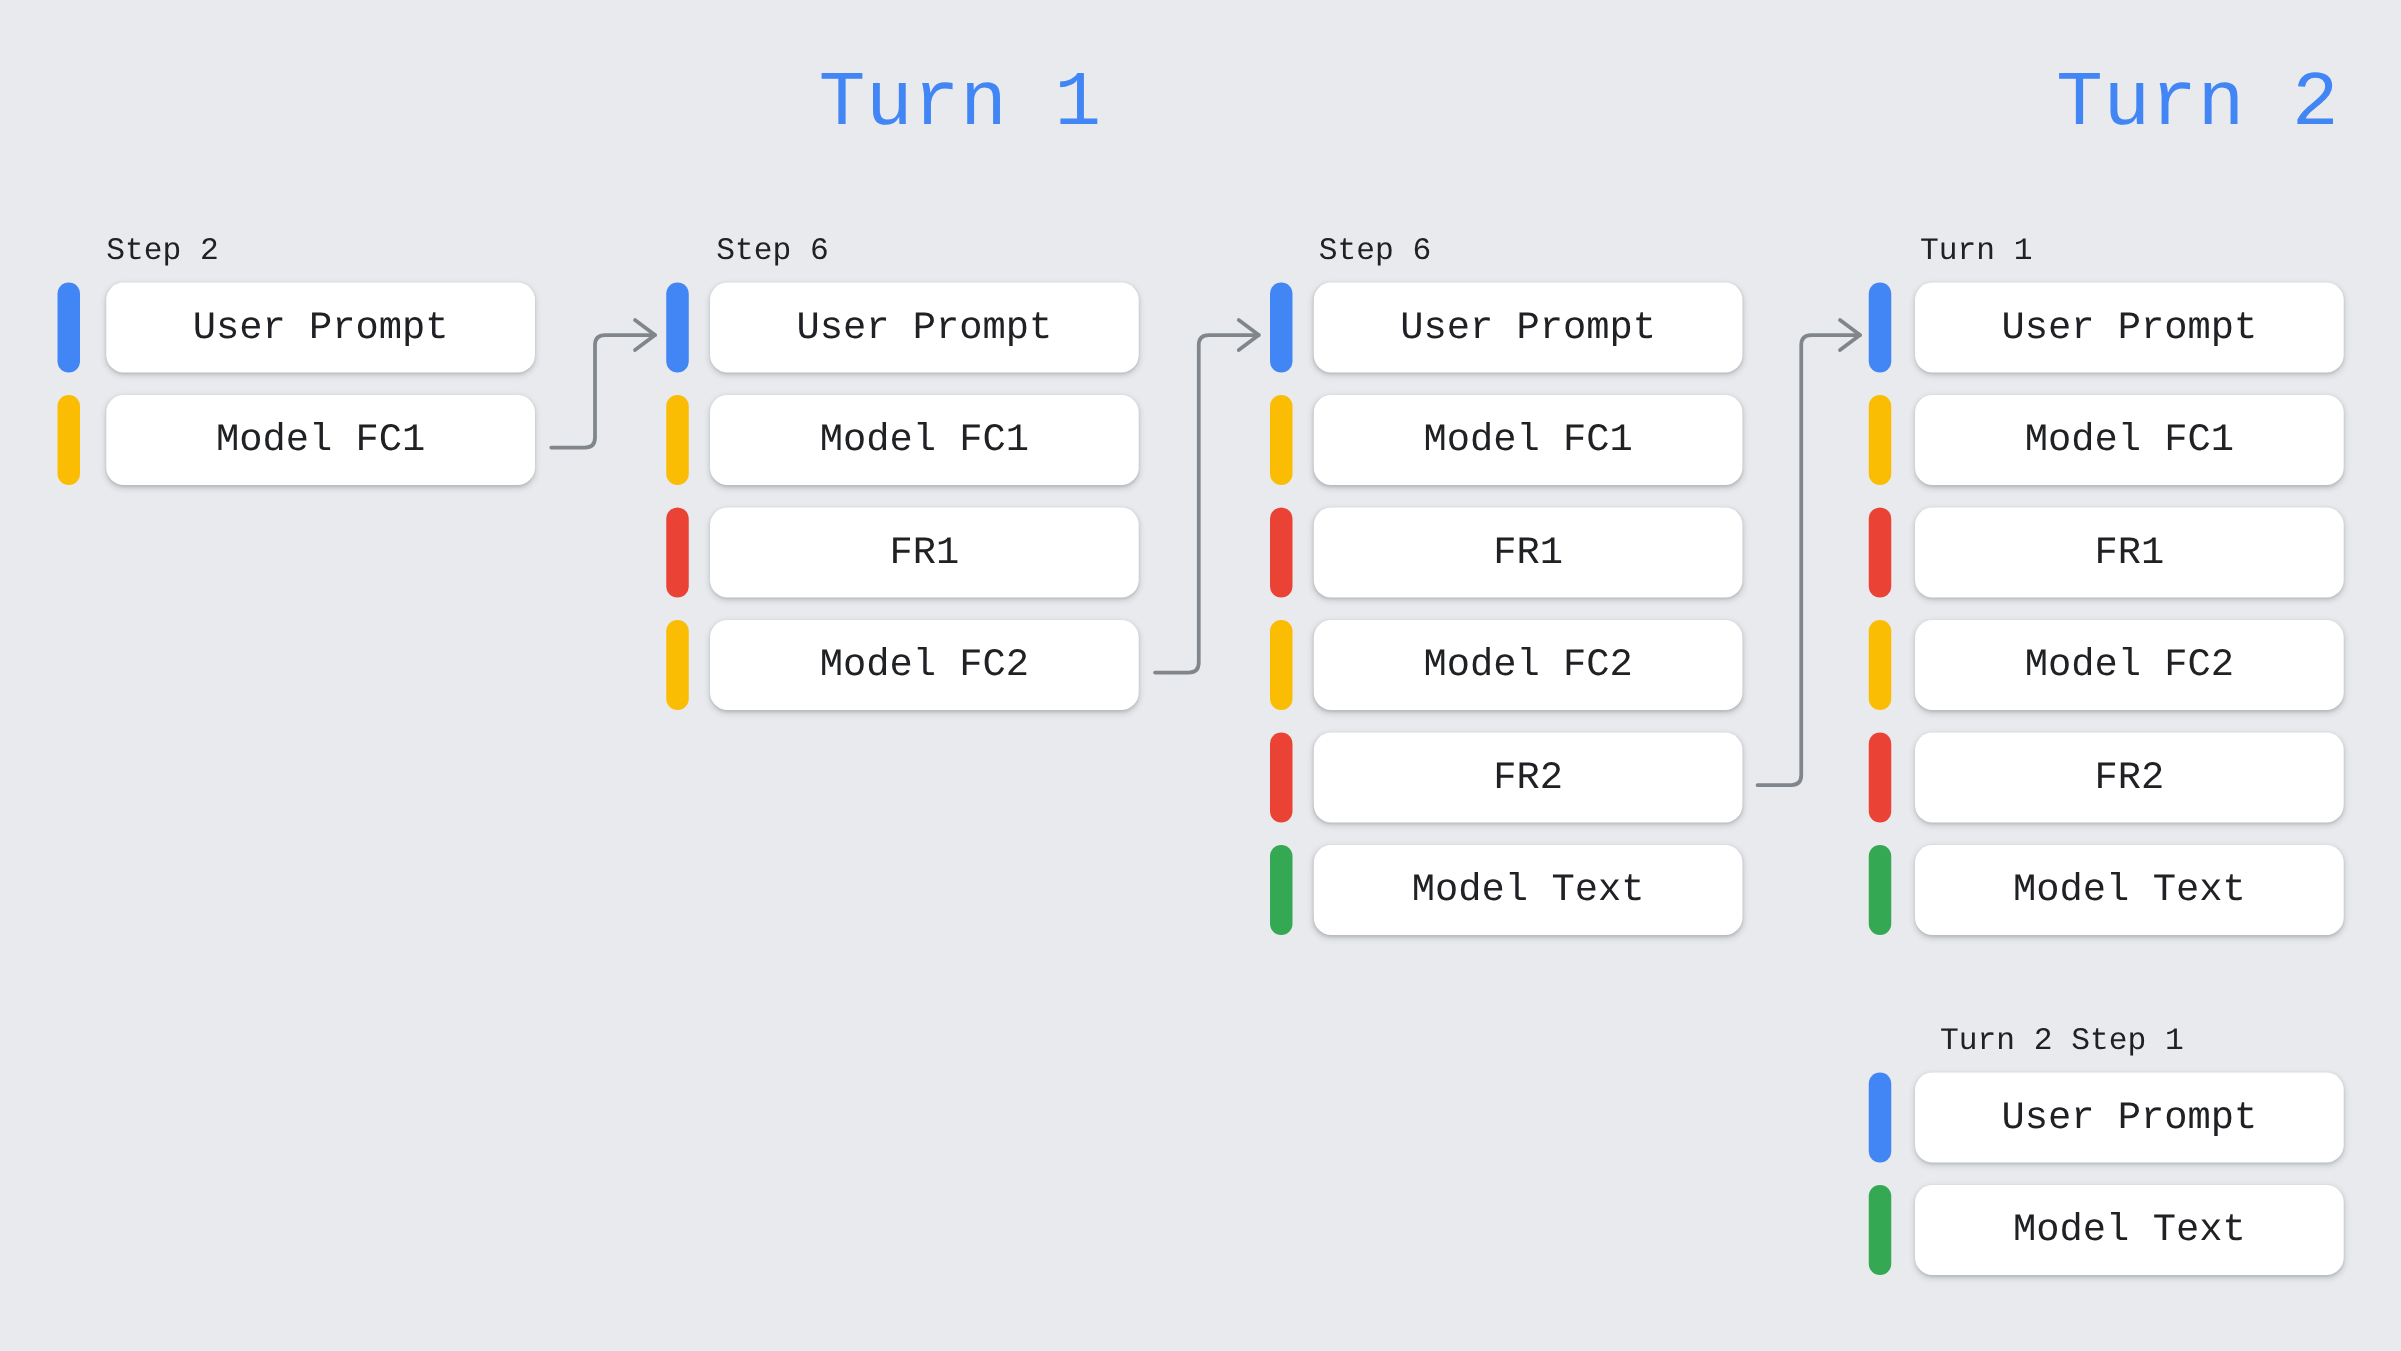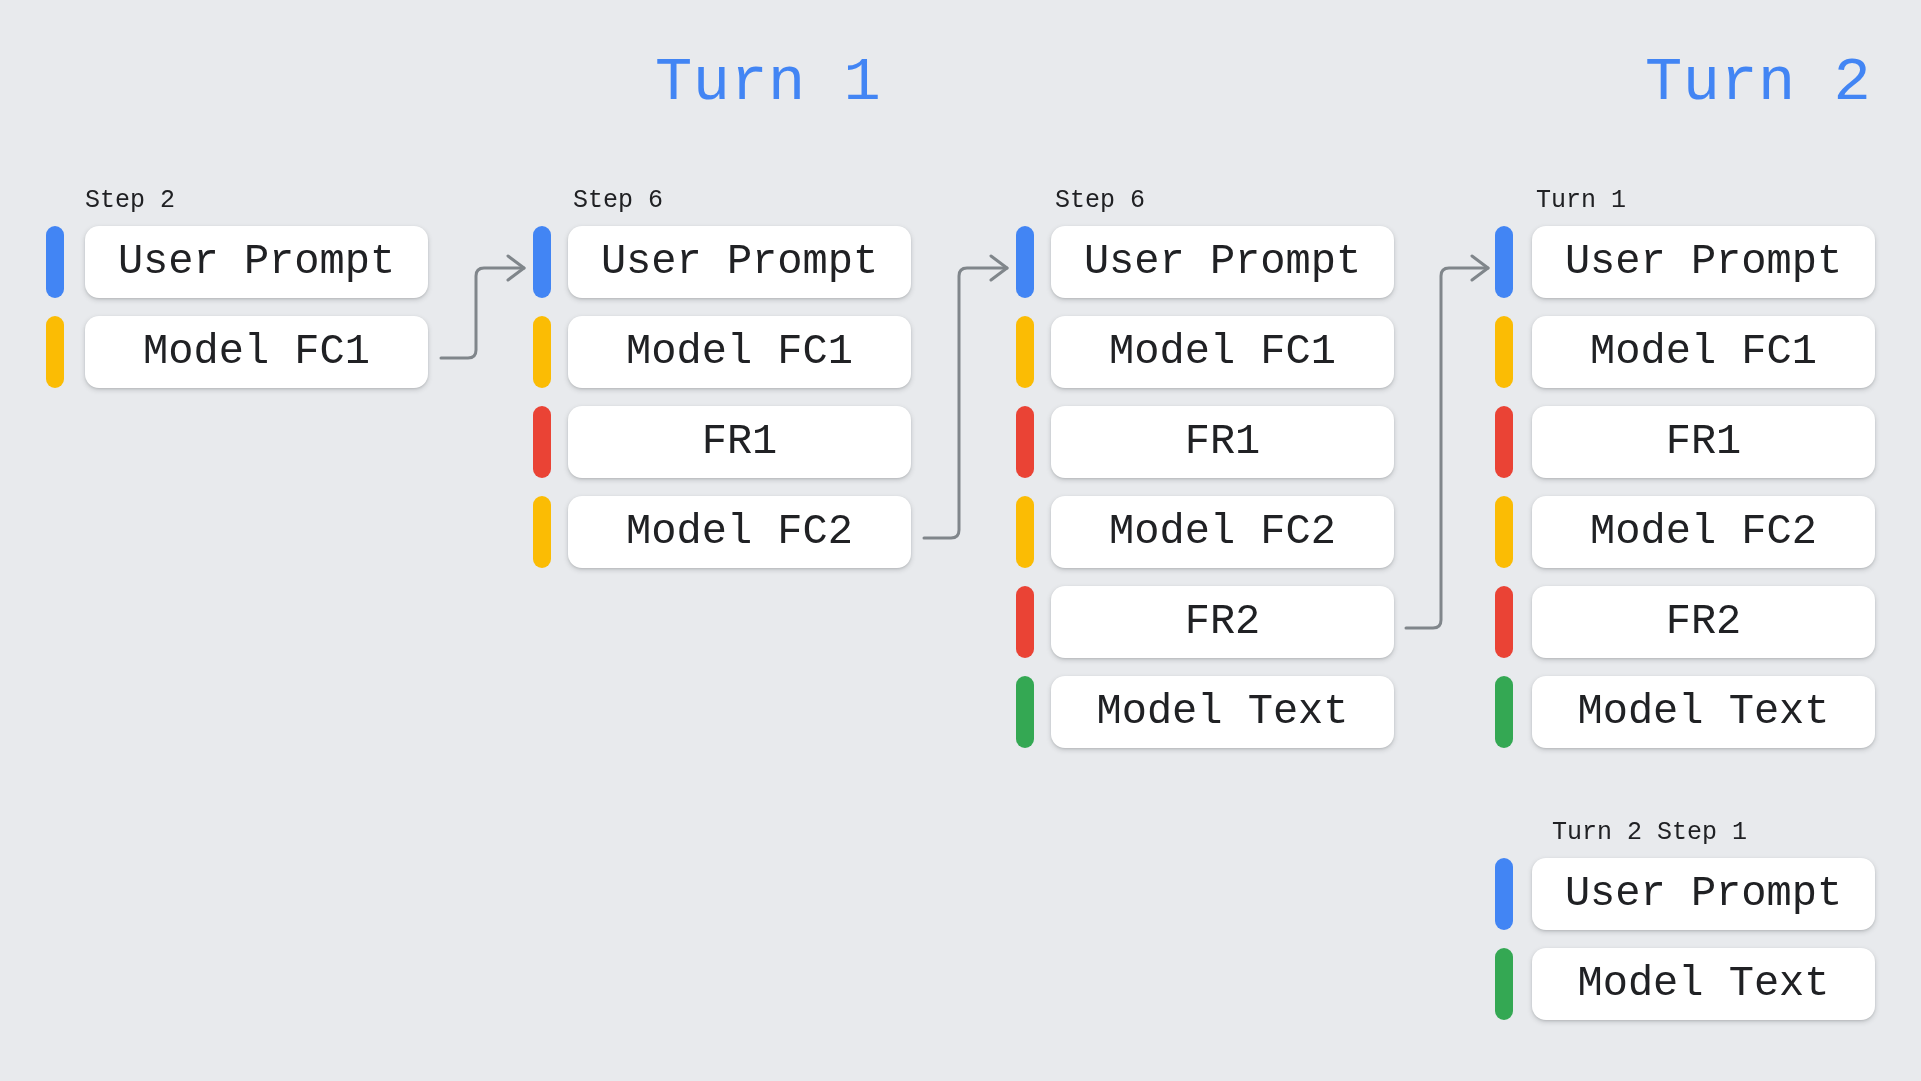--- a/index.html
+++ b/index.html
@@ -55,21 +55,21 @@
     height: 72px;
     background: #ffffff;
     border-radius: 14px;
     box-shadow: 0 2px 5px rgba(60,64,67,0.22), 0 1px 2px rgba(60,64,67,0.12);
     display: flex;
     align-items: center;
     justify-content: center;
     box-sizing: border-box;
   }
   .card-text {
-    font-size: 42px;
+    font-size: 31px;
     color: #202124;
     font-weight: 400;
     line-height: 1;
     white-space: nowrap;
   }
   #arrows {
     position: absolute;
     left: 0; top: 0;
     width: 1921px;
     height: 1081px;

